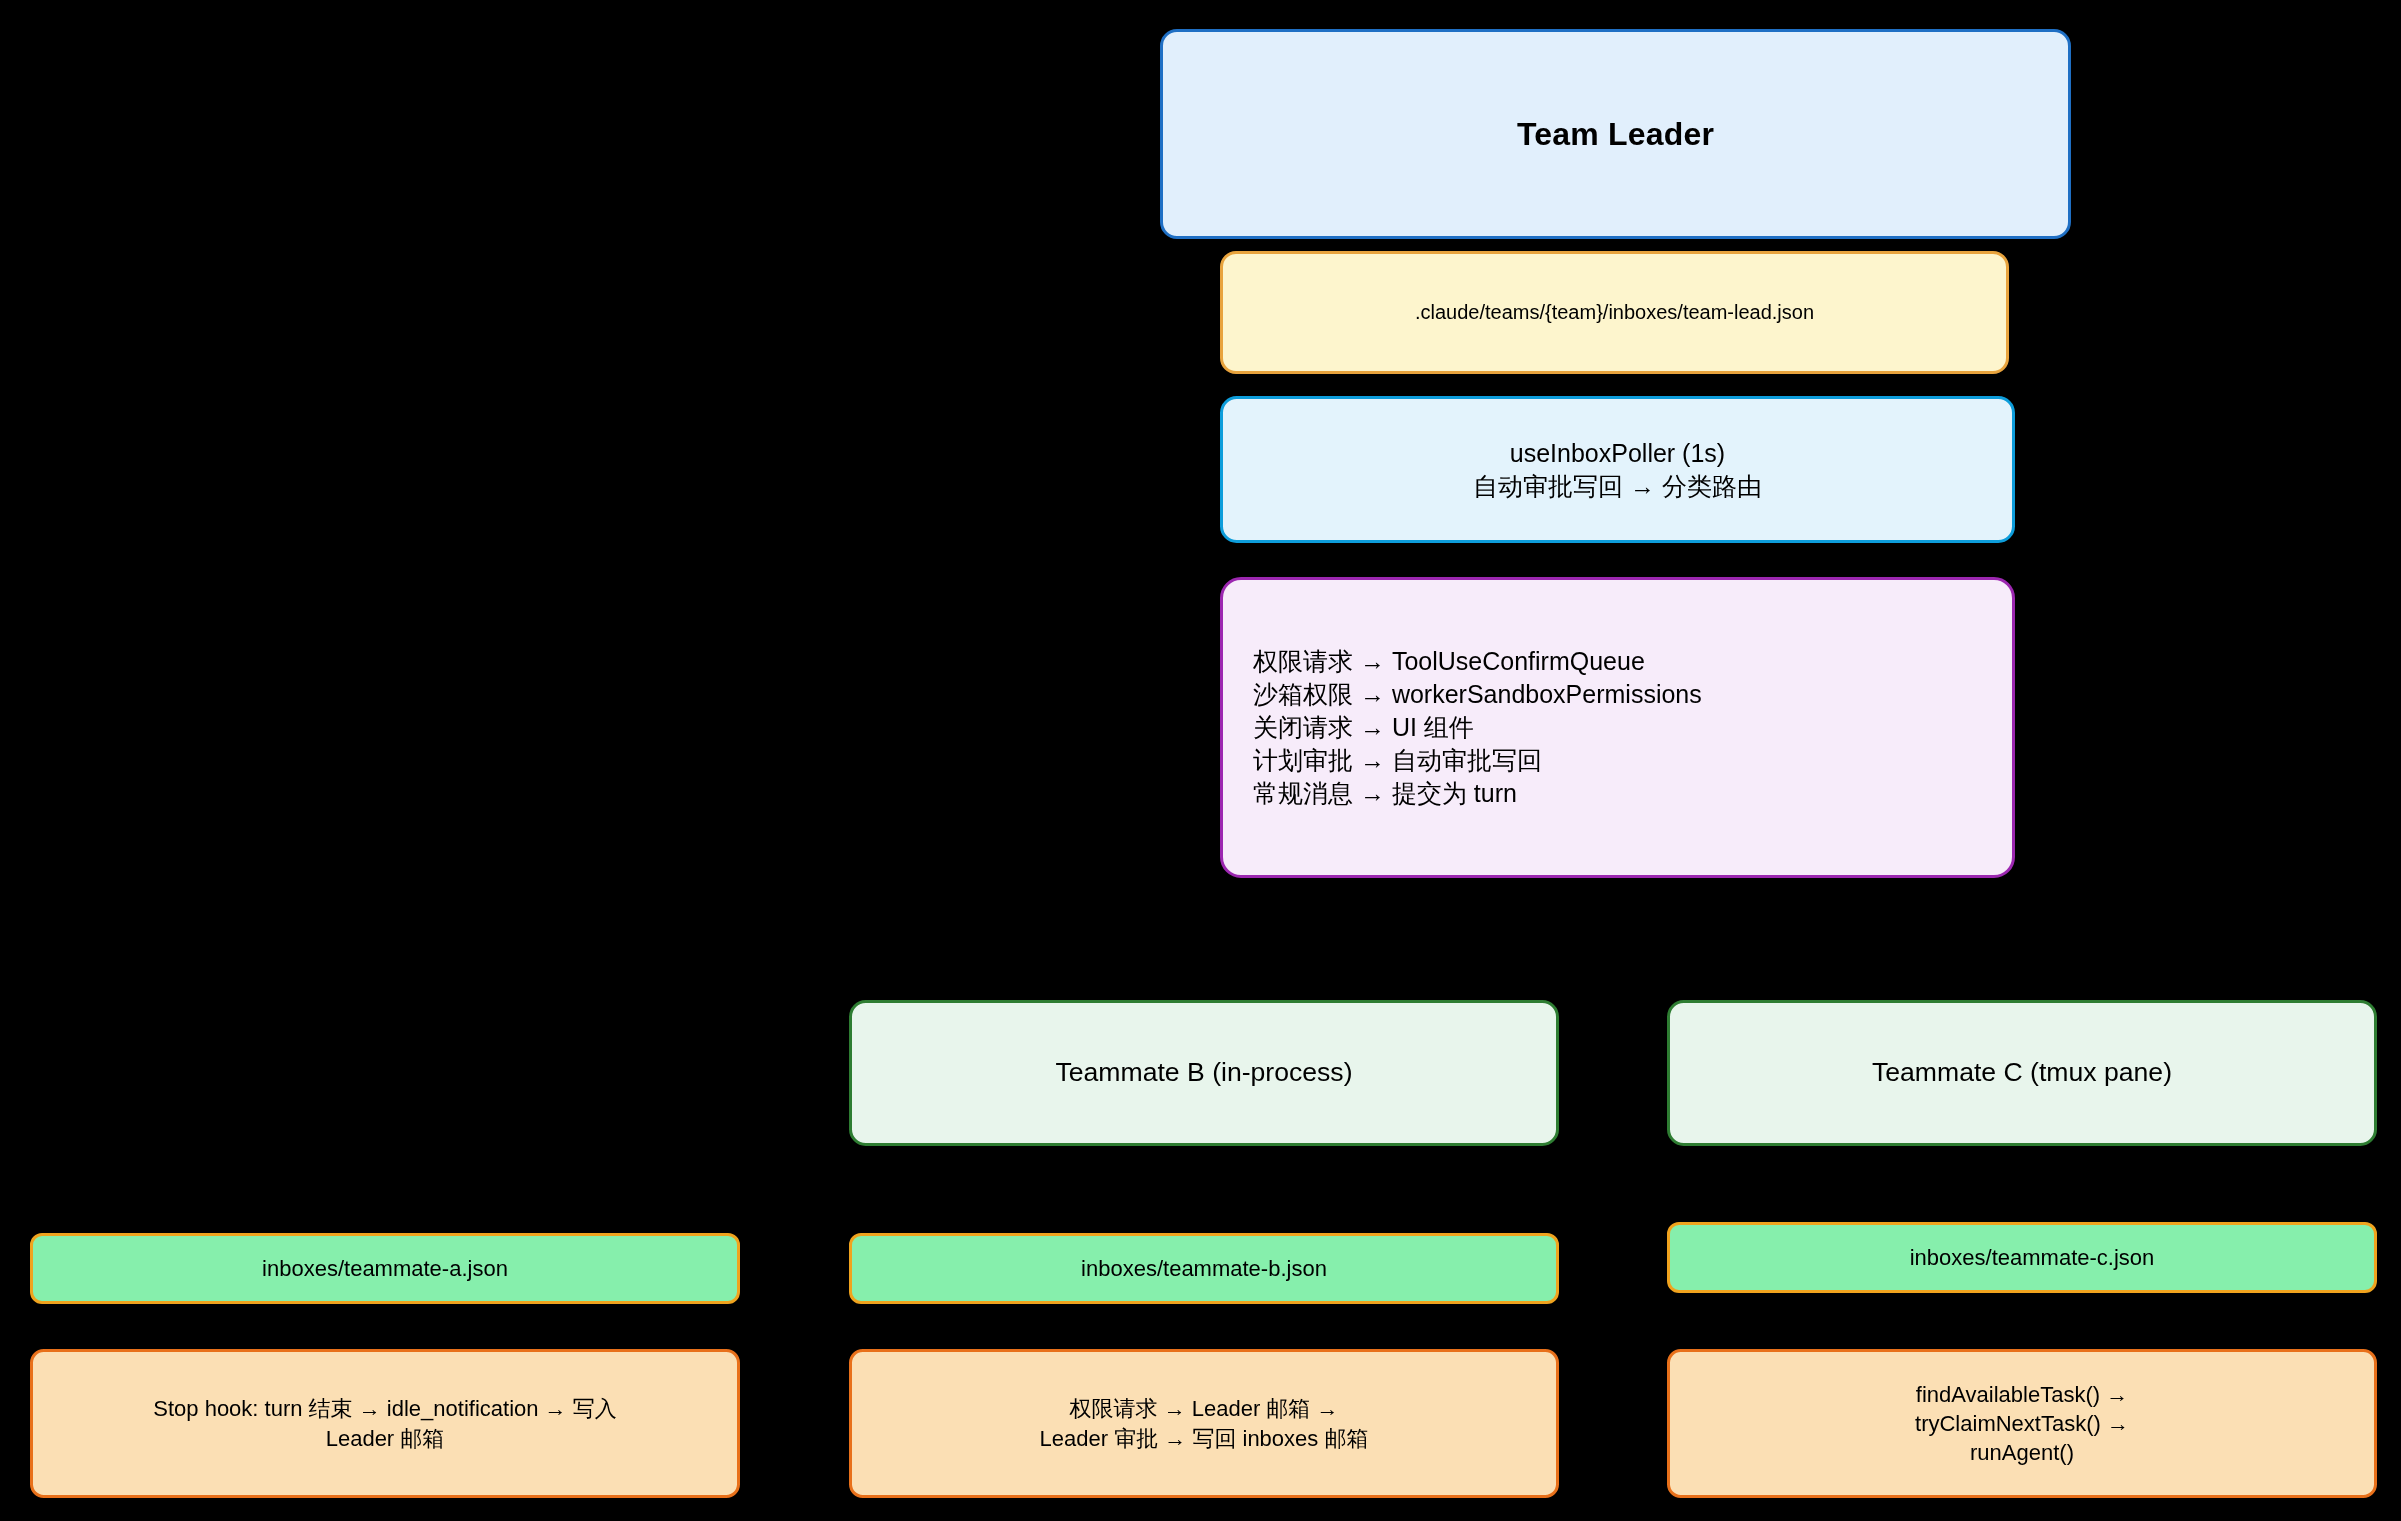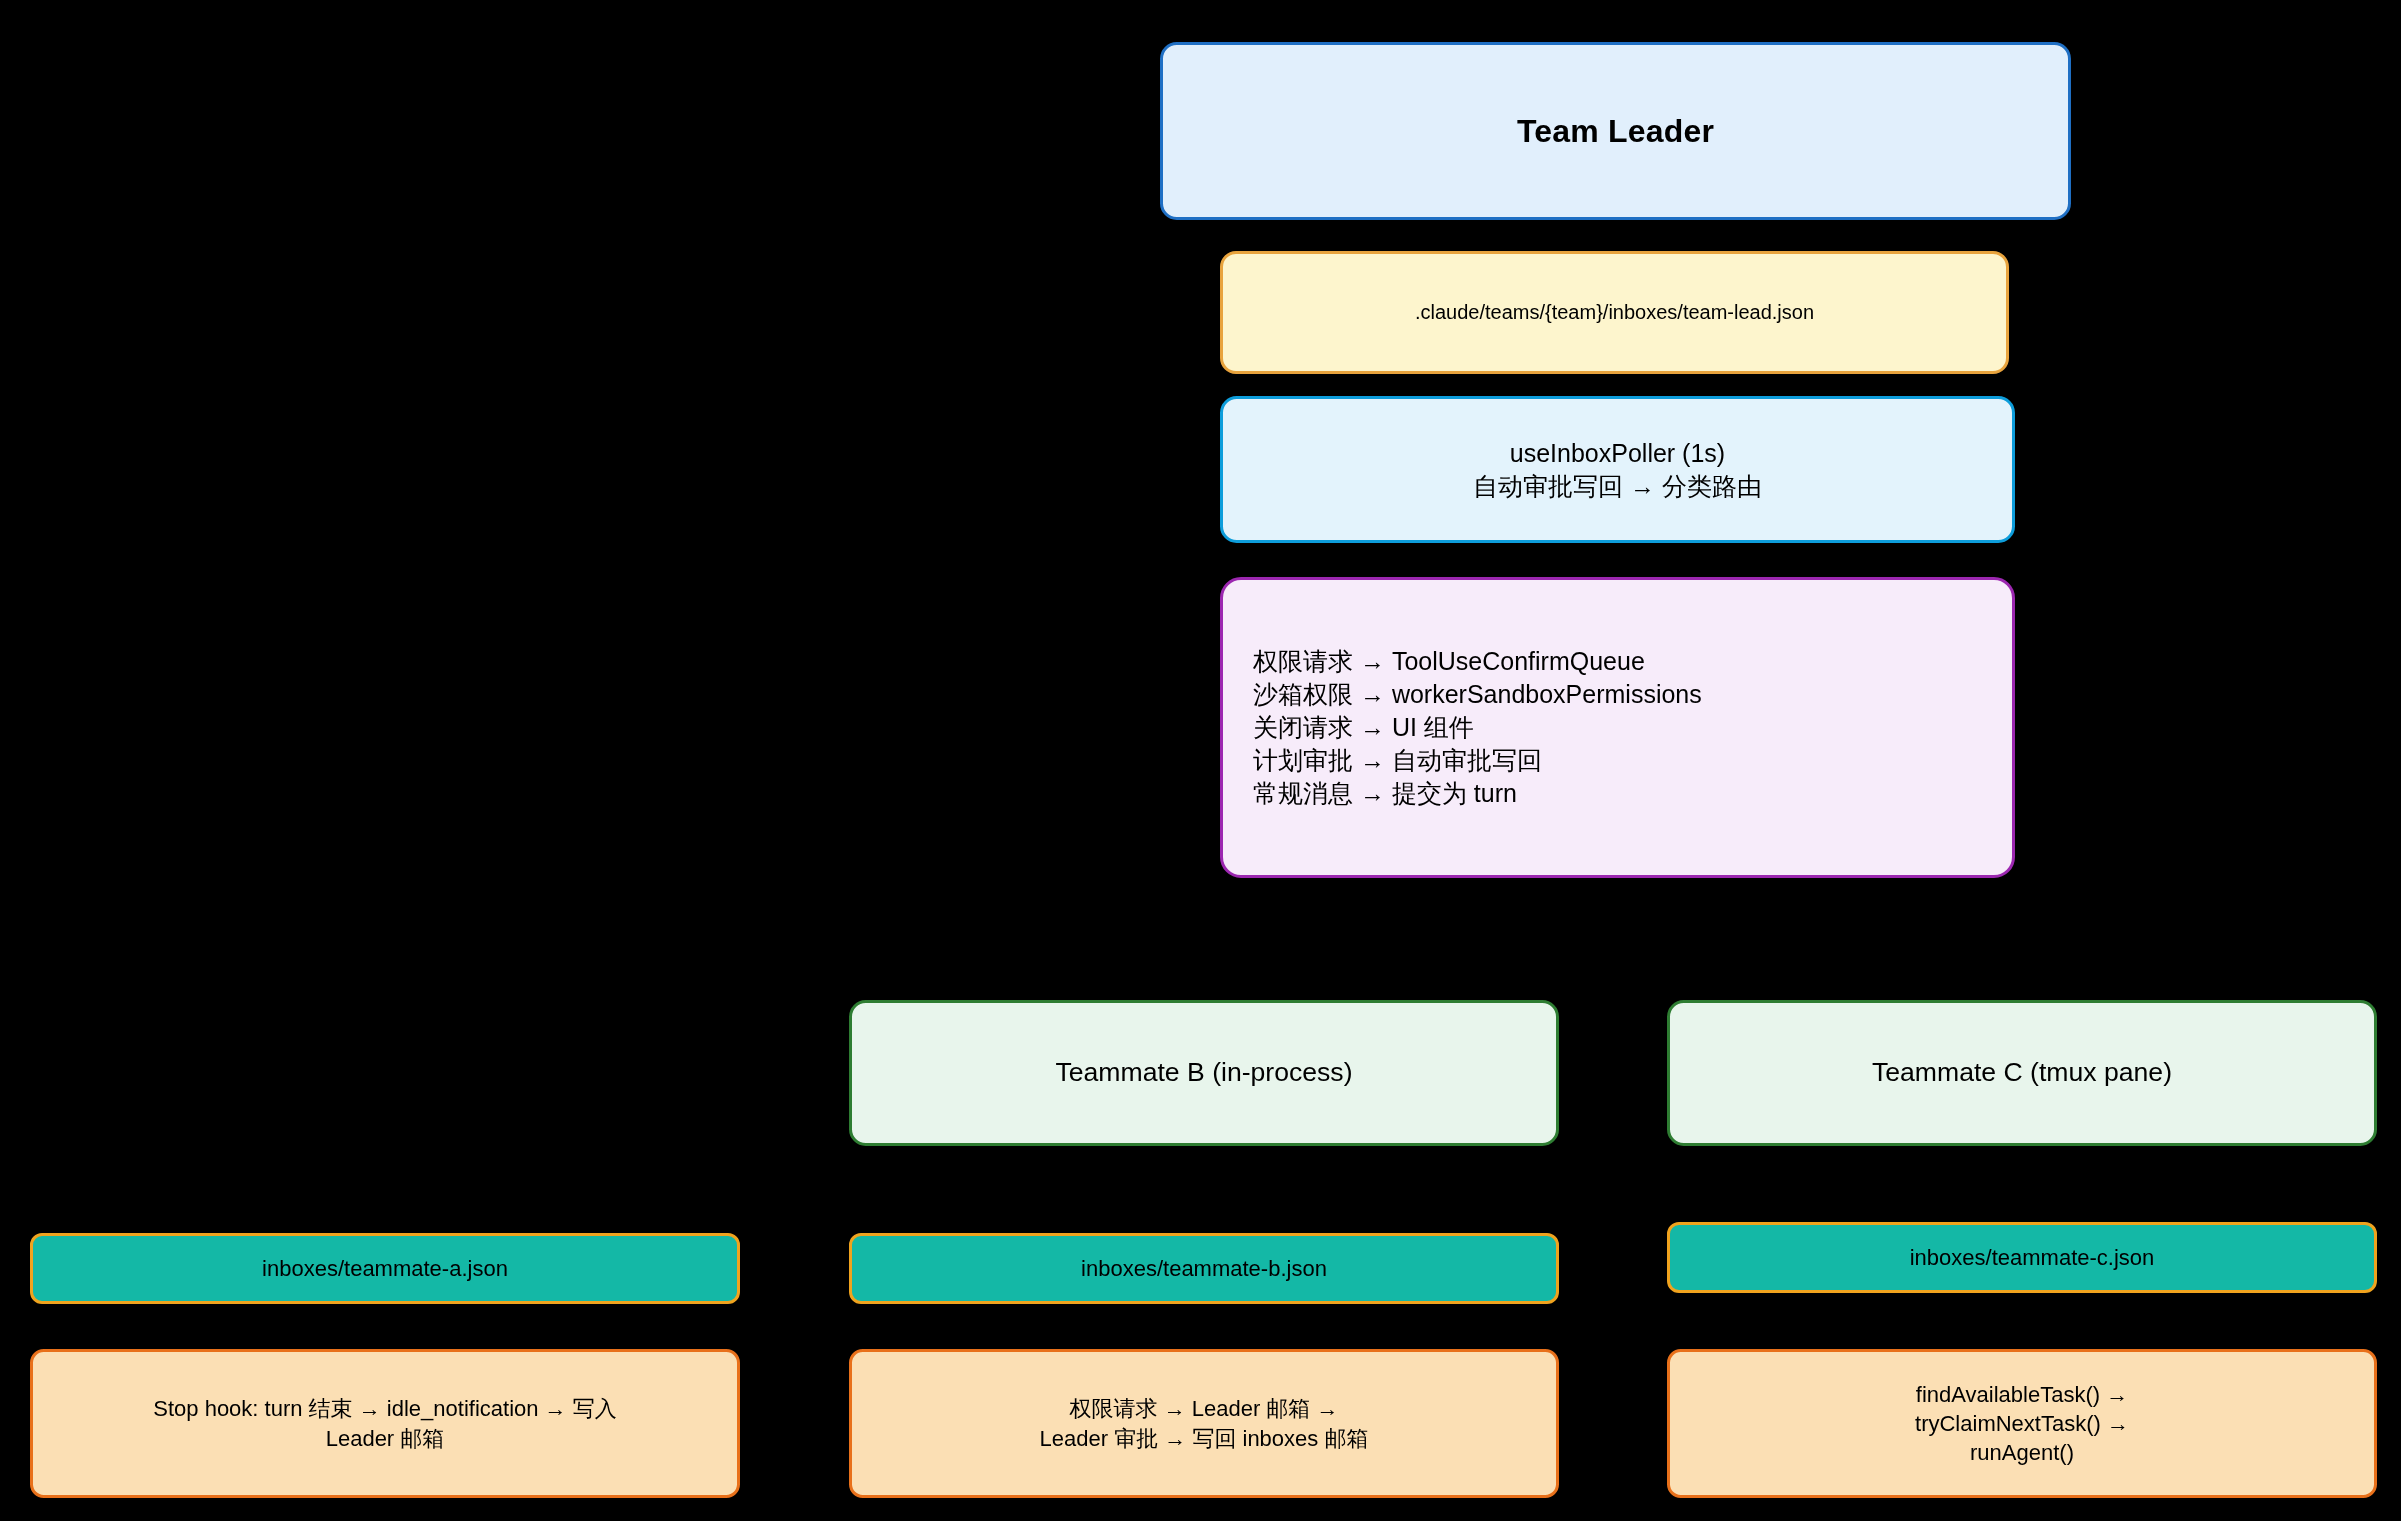--- a/index.html
+++ b/index.html
@@ -19,21 +19,21 @@
      border:3.8px solid #0d9ddb;background:#e3f3fc;border-radius:16.7px;
      font-size:25px;}
   .node.route{
      border:3.8px solid #9c27b0;background:#f7ecfa;border-radius:21px;
      font-size:25px;justify-content:flex-start;text-align:left;
      padding-left:30px;}
   .node.mate{
      border:3.8px solid #2e7d32;background:#e8f5ec;border-radius:16.7px;
      font-size:26.6px;}
   .node.inbox{
-     border:3.8px solid #f0a31e;background:#14b8a6;border-radius:12px;
+     border:3.8px solid #f0a31e;background:#86efac;border-radius:12px;
      font-size:22px;}
   .node.flow{
      border:3.8px solid #e8701a;background:#fbdfb4;border-radius:13.7px;
      font-size:22px;}
   .lines{position:absolute;left:0;top:0;width:2401px;height:1521px;
          pointer-events:none;}
   .stack{display:flex;flex-direction:column;}
   .stack span{display:block;white-space:nowrap;}
 </style>
 </head>
@@ -48,21 +48,21 @@
     <line x1="2085" y1="706" x2="2085" y2="500" stroke="#000" stroke-width="6"></line>
     <polygon points="2085,466 2062,508 2108,508" fill="#000"></polygon>
 
     <line x1="1612" y1="712" x2="2082" y2="500" stroke="#000" stroke-width="6"></line>
 
     <line x1="508" y1="1306" x2="508" y2="1322" stroke="#000" stroke-width="7"></line>
     <line x1="1586" y1="1306" x2="1586" y2="1322" stroke="#000" stroke-width="7"></line>
     <line x1="2664" y1="1306" x2="2664" y2="1322" stroke="#000" stroke-width="7"></line>
   </svg>
 
-  <div class="node lead" style="left:1160px;top:42px;width:911px;height:178px;">
+  <div class="node lead" style="left:1160px;top:29px;width:911px;height:210px;border-radius:17px;">
     <span>Team Leader</span>
   </div>
 
   <div class="node path" style="left:1220px;top:240px;width:789px;height:123px;">
     <span>.claude/teams/{team}/inboxes/team-lead.json</span>
   </div>
 
   <div class="node poll" style="left:1220px;top:396px;width:795px;height:147px;">
     <div class="stack">
       <span>useInboxPoller (1s)</span>

